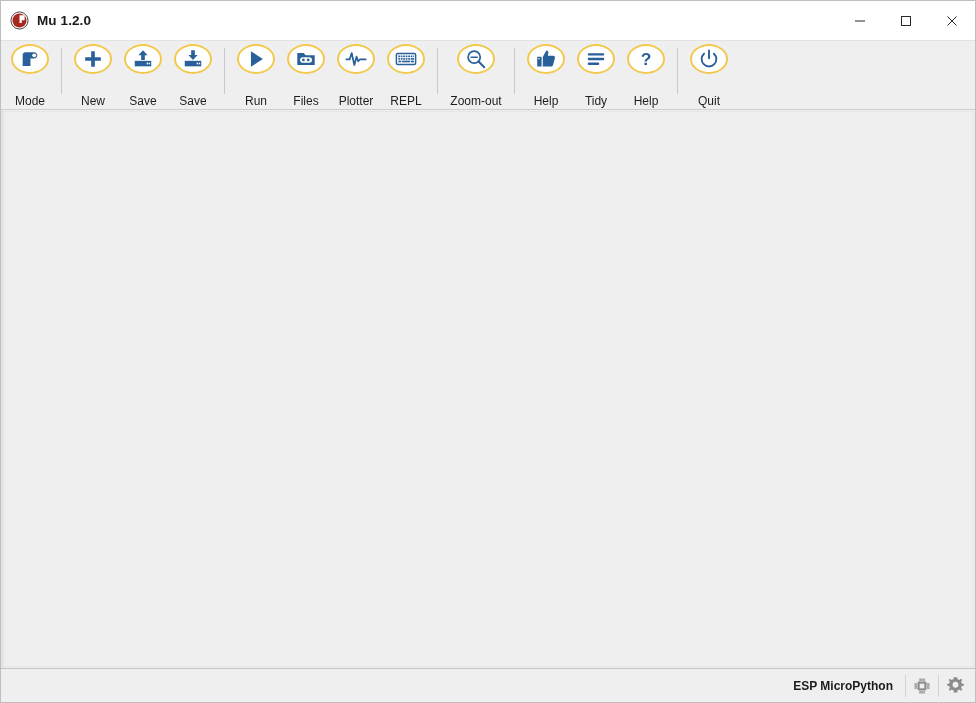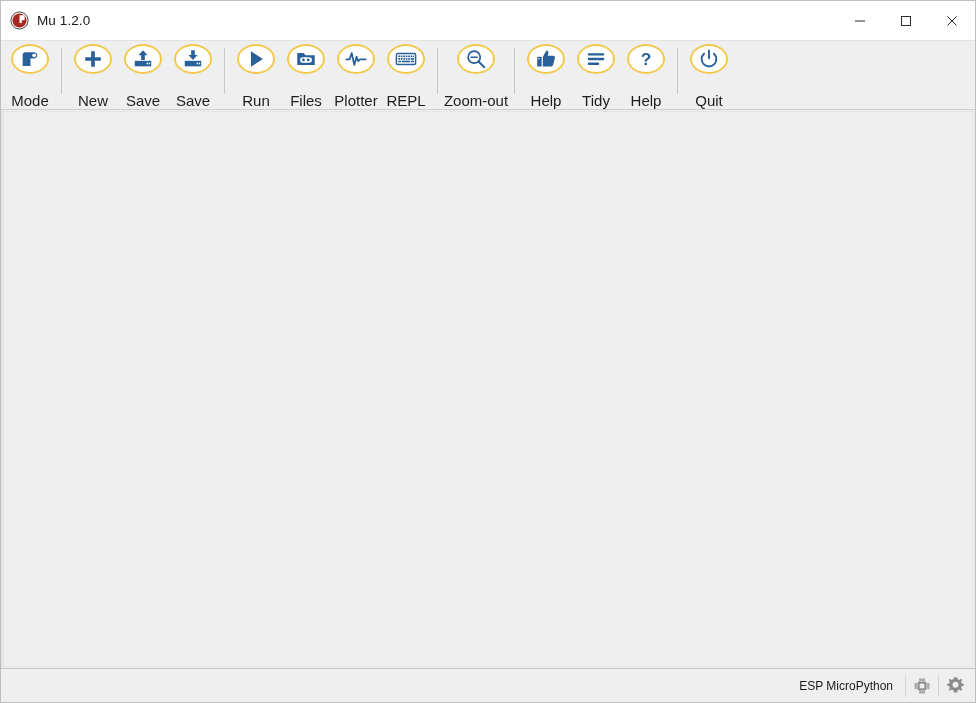--- a/index.html
+++ b/index.html
@@ -28,20 +28,21 @@
 
   
   #titlebar {
     position: relative;
     height: 39px;
     min-height: 39px;
     background: #ffffff;
     display: flex;
     align-items: center;
     border-bottom: 1px solid #e2e2e2;
+    font-weight: bold;
   }
   #title-left {
     display: flex;
     align-items: center;
     padding-left: 9px;
     gap: 8px;
   }
   .mu-logo {
     width: 19px;
     height: 19px;
@@ -106,21 +107,21 @@
     border: 2.5px solid #f2c94c;
     background: #ffffff;
     display: flex;
     align-items: center;
     justify-content: center;
     box-sizing: border-box;
   }
   .icon-circle svg { display: block; }
   .tool-label {
     margin-top: 20px;
-    font-size: 15px;
+    font-size: 12px;
     color: #1e1e1e;
     white-space: nowrap;
     line-height: 14px;
   }
   .tool-sep {
     width: 1px;
     height: 46px;
     background: #c8c8c8;
     margin: 4px 6px 0 6px;
     flex: 0 0 auto;
@@ -164,20 +165,21 @@
   
   #statusbar {
     height: 33px;
     min-height: 33px;
     background: #efefef;
     display: flex;
     align-items: center;
     justify-content: flex-end;
     padding-right: 4px;
     box-sizing: border-box;
+    font-weight: bold;
   }
   #status-mode-text {
     font-size: 12px;
     color: #1c1c1c;
     padding: 0 12px 0 10px;
     white-space: nowrap;
   }
   .status-divider {
     width: 1px;
     height: 22px;

